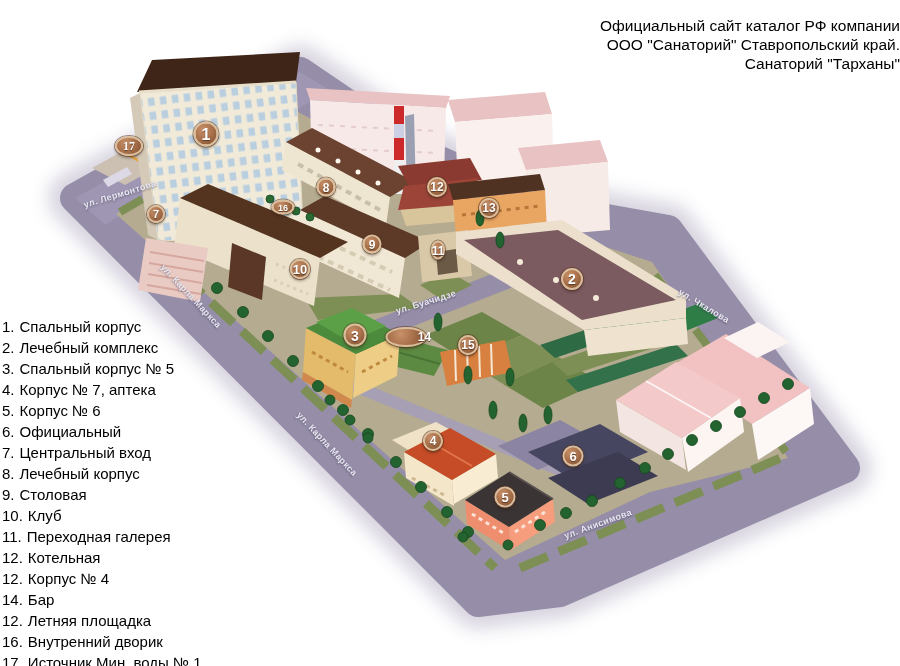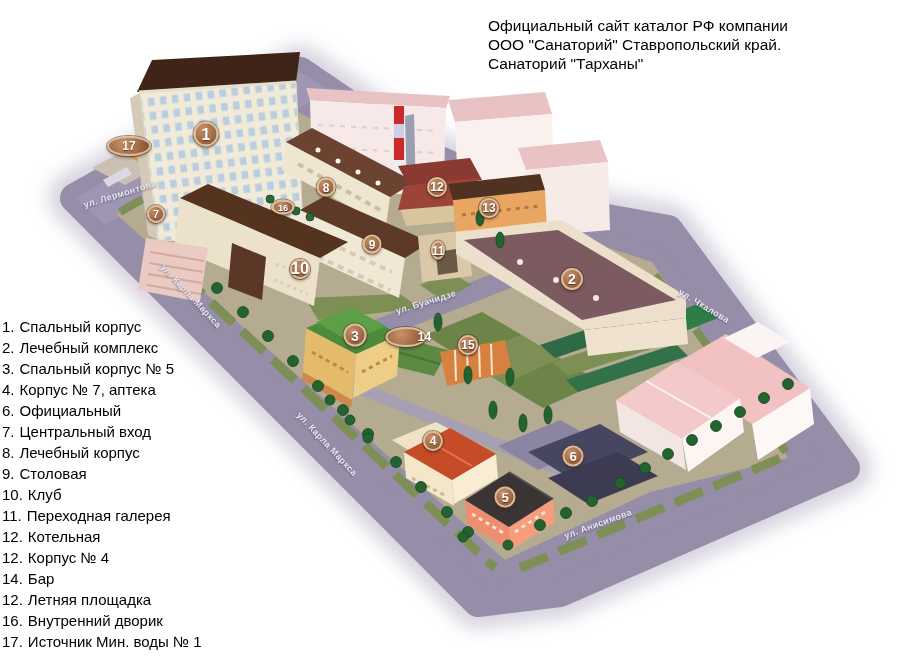--- a/index.html
+++ b/index.html
@@ -10,21 +10,21 @@
     --green3:#4c8a3c; --yellow3:#e3bb6a; --orange15:#d8803f; --orangeWall:#e9a562;
     --red4:#c64c27; --salmon:#ee8e6f; --parkingDark:#474660;
     --chimneyRed:#cc2a2a; --treeDark:#236330;
     --markerRim:#dbbd9b;
   }
   html,body{margin:0;padding:0;background:#fff;}
   .page{position:relative;width:900px;height:666px;overflow:hidden;background:#fff;
         font-family:"Liberation Sans", sans-serif;}
   .map{position:absolute;left:0;top:0;width:900px;height:666px;}
   .map svg{position:absolute;left:0;top:0;}
-  .title{position:absolute;left:488px;top:16px;width:412px;text-align:left;
+  .title{position:absolute;left:488px;top:16px;width:412px;text-align:right;
          font-size:15.5px;line-height:19px;color:#000;}
   .legend{position:absolute;left:2px;top:316px;font-size:15px;line-height:21px;color:#000;z-index:5;}
   .lg-num{margin-right:5px;}
   .marker{position:absolute;transform:translate(-50%,-50%);border-radius:50%;
           background:radial-gradient(circle at 36% 30%, #c9916a 0%, #a9714b 48%, #7e4e31 100%);
           border:2px solid var(--markerRim);
           box-shadow:0 0 0 1px rgba(90,55,35,.55), 0 2px 3px rgba(50,30,15,.45);
           color:#fff;font-weight:bold;display:flex;align-items:center;justify-content:center;
           text-shadow:0 1px 1px rgba(70,40,20,.8);z-index:4;cursor:pointer;box-sizing:border-box;}
   .street{position:absolute;white-space:nowrap;color:#e9e7f2;font-size:9px;font-weight:bold;
@@ -292,42 +292,43 @@
     <div id="markers">
         <div class="marker" style="left: 206px; top: 134px; width: 25px; height: 25px; font-size: 16px;">1</div>
         <div class="marker" style="left: 572px; top: 279px; width: 22px; height: 22px; font-size: 14px;">2</div>
         <div class="marker" style="left: 355px; top: 335px; width: 23px; height: 23px; font-size: 14px;">3</div>
         <div class="marker" style="left: 433px; top: 441px; width: 20px; height: 20px; font-size: 12px;">4</div>
         <div class="marker" style="left: 505px; top: 497px; width: 21px; height: 21px; font-size: 13px;">5</div>
         <div class="marker" style="left: 573px; top: 456px; width: 21px; height: 21px; font-size: 13px;">6</div>
         <div class="marker" style="left: 156px; top: 214px; width: 18px; height: 18px; font-size: 11px;">7</div>
         <div class="marker" style="left: 326px; top: 187px; width: 19px; height: 19px; font-size: 12px;">8</div>
         <div class="marker" style="left: 372px; top: 244px; width: 19px; height: 19px; font-size: 12px;">9</div>
-        <div class="marker" style="left: 300px; top: 269px; width: 20px; height: 20px; font-size: 16px;">10</div>
+        <div class="marker" style="left: 300px; top: 269px; width: 20px; height: 20px; font-size: 13px;">10</div>
         <div class="marker" style="left: 438px; top: 250px; width: 14px; height: 19px; font-size: 12px;">11</div>
         <div class="marker" style="left: 437px; top: 187px; width: 20px; height: 20px; font-size: 12px;">12</div>
         <div class="marker" style="left: 489px; top: 208px; width: 20px; height: 20px; font-size: 12px;">13</div>
         <div class="marker" style="left: 406px; top: 337px; width: 20px; height: 20px; font-size: 12px; padding-left: 37px;">14</div>
         <div class="marker" style="left: 468px; top: 345px; width: 20px; height: 20px; font-size: 12px;">15</div>
         <div class="marker" style="left: 283px; top: 207px; width: 23px; height: 15px; font-size: 9px;">16</div>
-        <div class="marker" style="left: 129px; top: 146px; width: 44px; height: 20px; font-size: 12px;">17</div>
+        <div class="marker" style="left: 129px; top: 146px; width: 28px; height: 20px; font-size: 12px; font-family: Liberation Serif, serif;">17</div>
       </div>
   </div>
 
   <div class="title">
     <div>Официальный сайт каталог РФ компании</div>
     <div>ООО "Санаторий" Ставропольский край.</div>
     <div>Санаторий "Тарханы"</div>
   </div>
 
   <div class="legend" id="legend">
       <div class="lg-row"><span class="lg-num">1.</span><span class="lg-lab">Спальный корпус</span></div>
       <div class="lg-row"><span class="lg-num">2.</span><span class="lg-lab">Лечебный комплекс</span></div>
       <div class="lg-row"><span class="lg-num">3.</span><span class="lg-lab">Спальный корпус № 5</span></div>
       <div class="lg-row"><span class="lg-num">4.</span><span class="lg-lab">Корпус № 7, аптека</span></div>
+      <div class="lg-row"><span class="lg-num">5.</span><span class="lg-lab">Корпус № 6</span></div>
       <div class="lg-row"><span class="lg-num">6.</span><span class="lg-lab">Официальный</span></div>
       <div class="lg-row"><span class="lg-num">7.</span><span class="lg-lab">Центральный вход</span></div>
       <div class="lg-row"><span class="lg-num">8.</span><span class="lg-lab">Лечебный корпус</span></div>
       <div class="lg-row"><span class="lg-num">9.</span><span class="lg-lab">Столовая</span></div>
       <div class="lg-row"><span class="lg-num">10.</span><span class="lg-lab">Клуб</span></div>
       <div class="lg-row"><span class="lg-num">11.</span><span class="lg-lab">Переходная галерея</span></div>
       <div class="lg-row"><span class="lg-num">12.</span><span class="lg-lab">Котельная</span></div>
       <div class="lg-row"><span class="lg-num">12.</span><span class="lg-lab">Корпус № 4</span></div>
       <div class="lg-row"><span class="lg-num">14.</span><span class="lg-lab">Бар</span></div>
       <div class="lg-row"><span class="lg-num">12.</span><span class="lg-lab">Летняя площадка</span></div>

